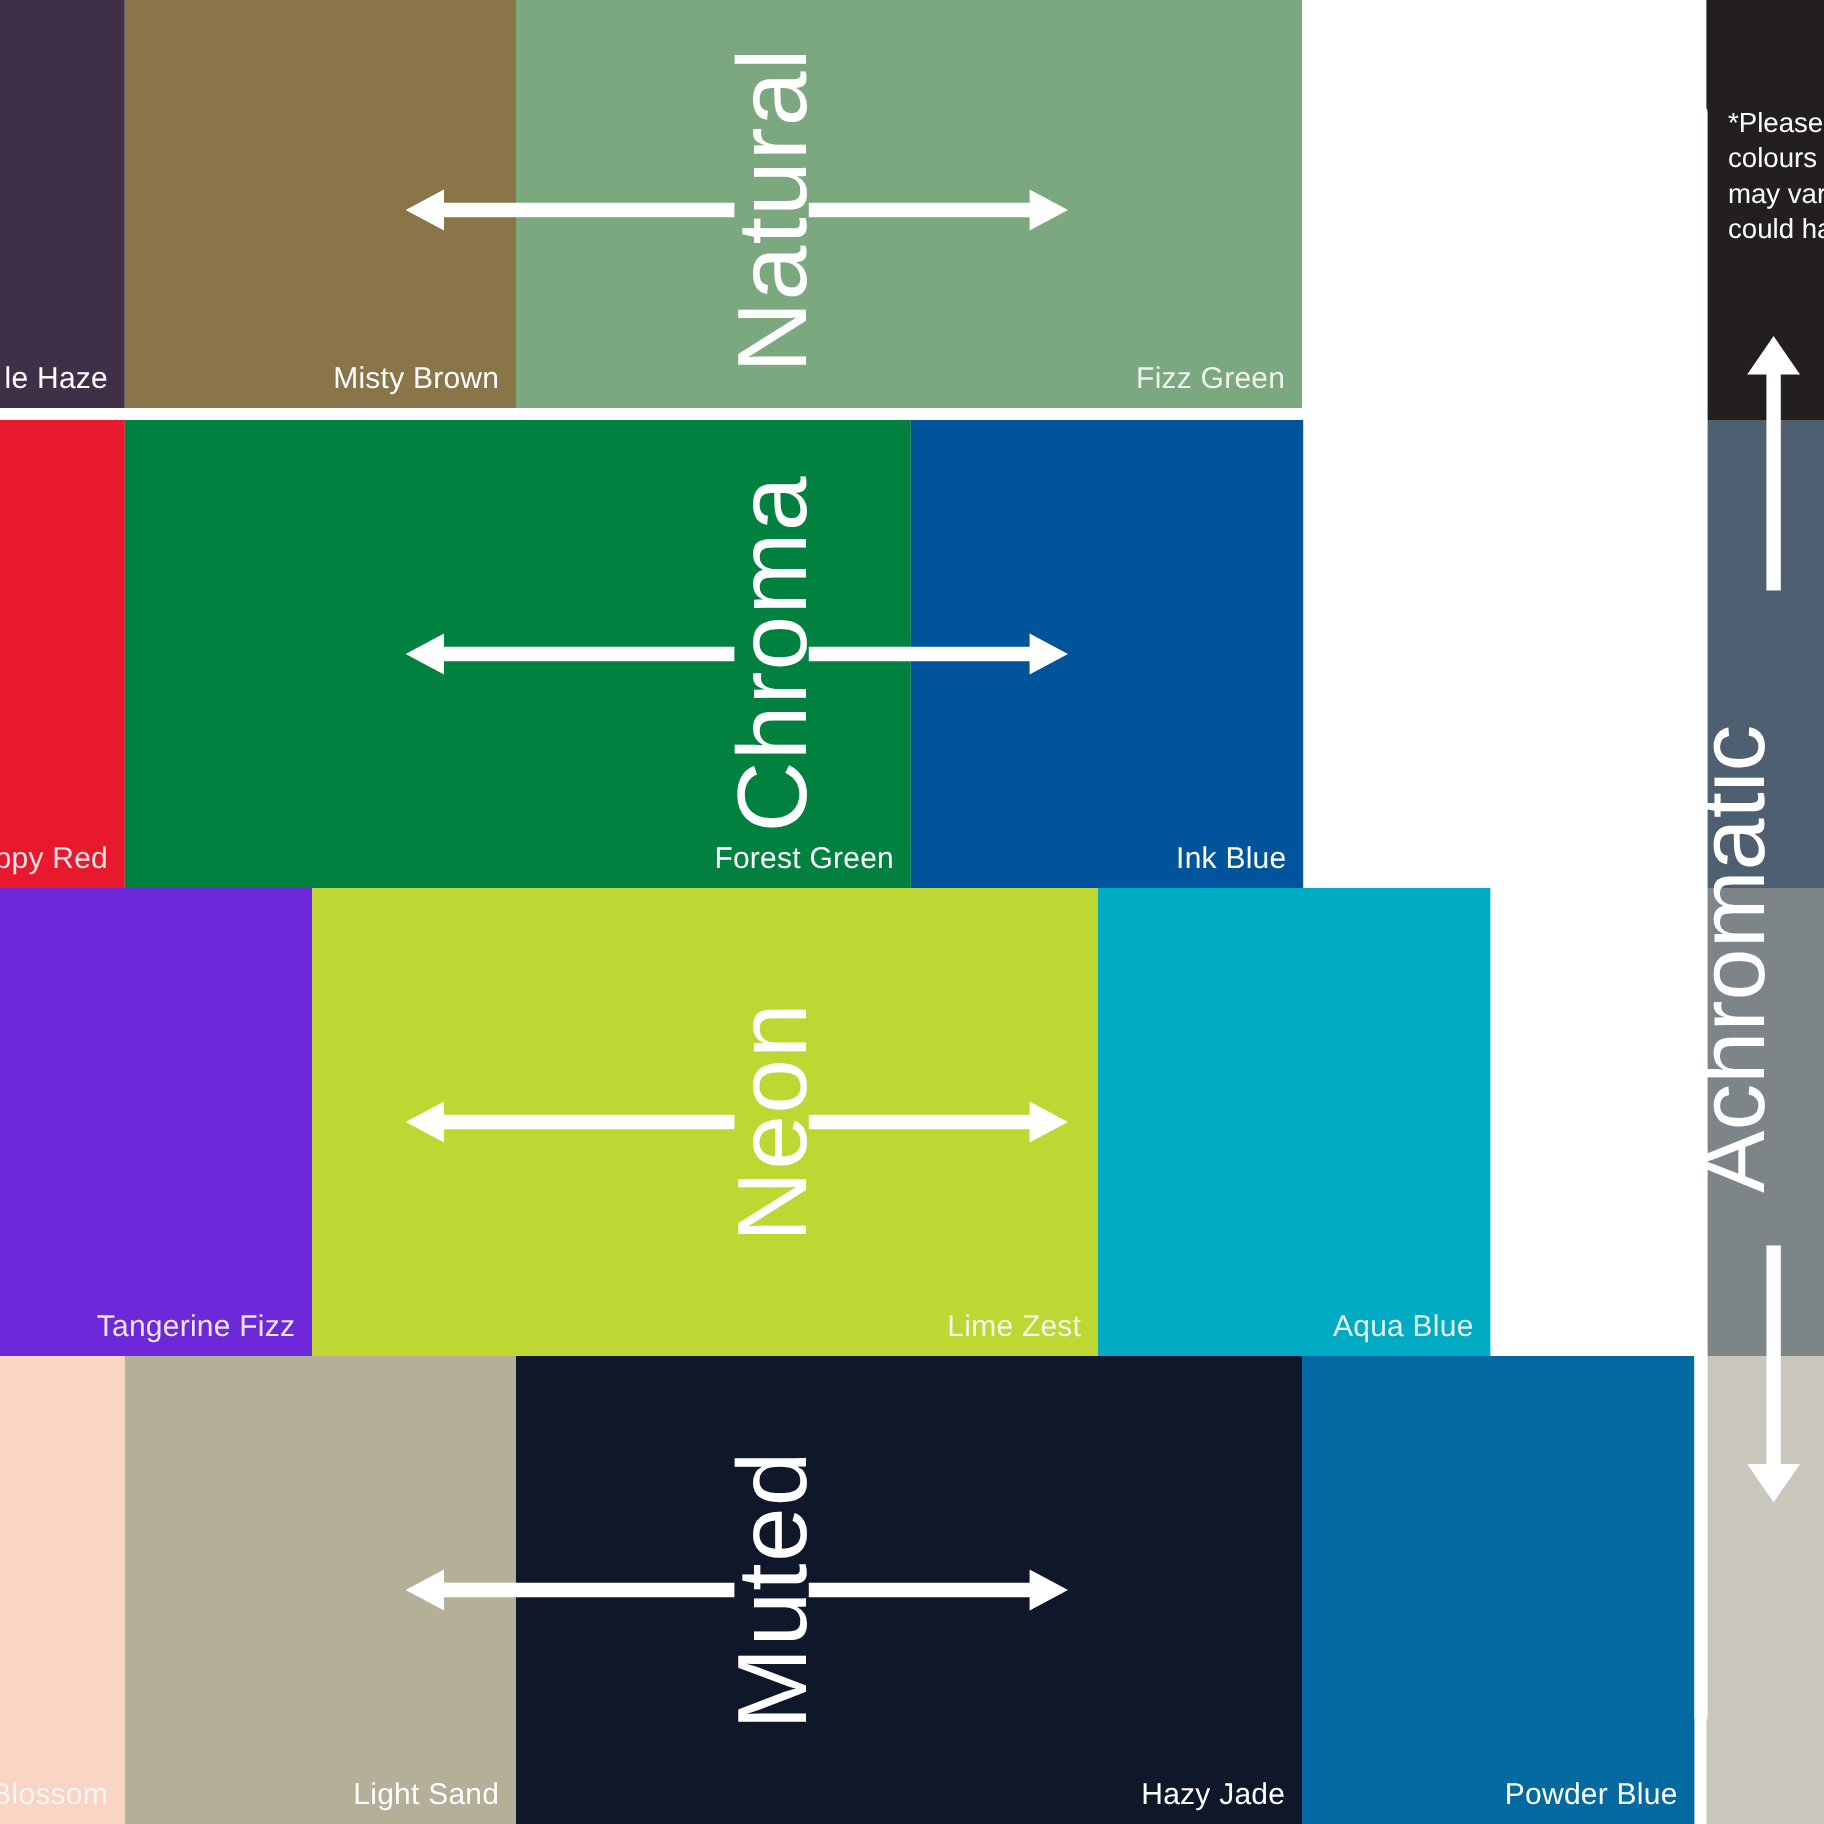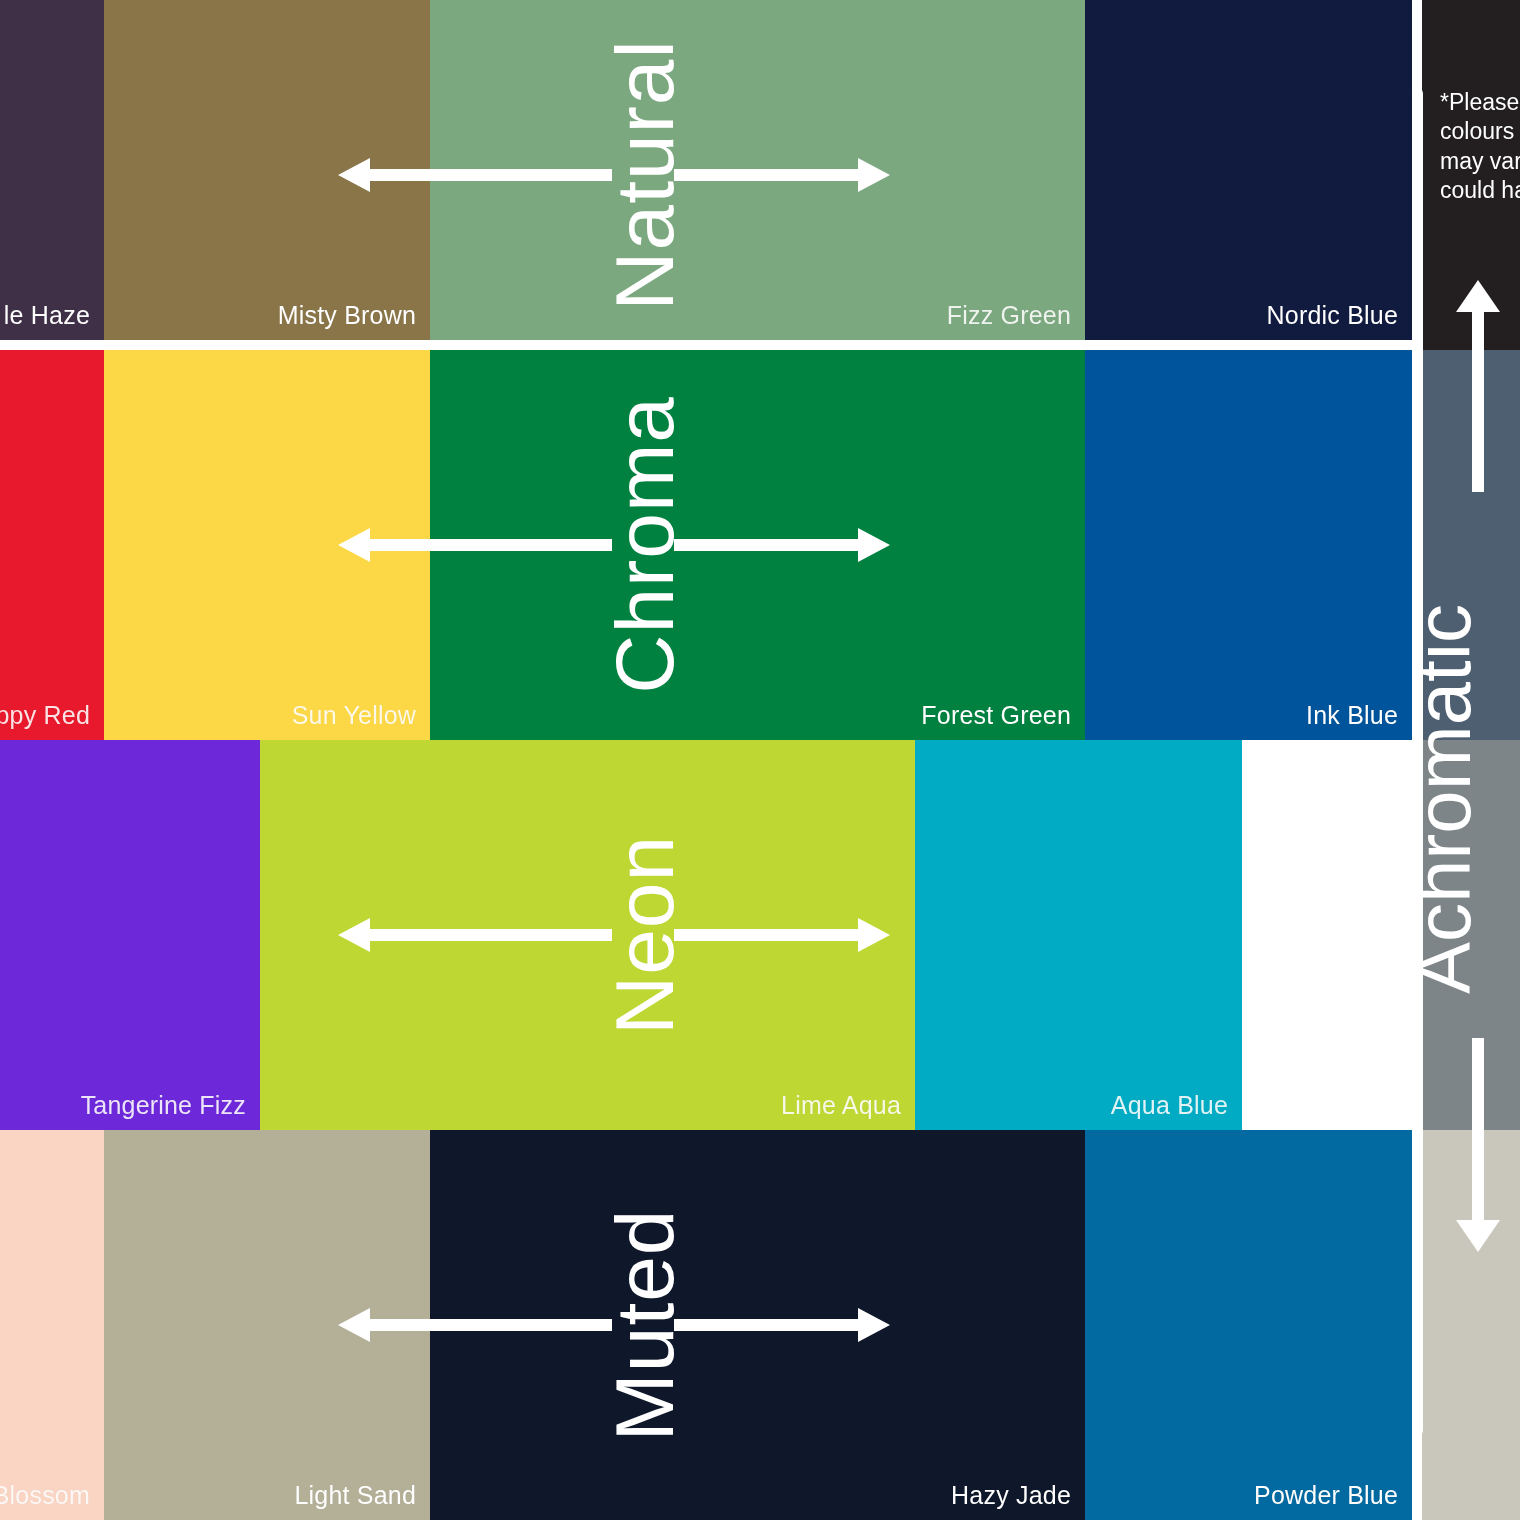--- a/index.html
+++ b/index.html
@@ -126,44 +126,38 @@
   <div class="grid-row" id="row-0" style="top: 0px; height: 340px;">
       <div class="swatch" style="width: 104px; background: rgb(63, 48, 72);">
         <span class="swatch-label">le Haze</span>
       </div>
       <div class="swatch" style="width: 326px; background: rgb(138, 117, 73);">
         <span class="swatch-label">Misty Brown</span>
       </div>
       <div class="swatch" style="width: 655px; background: rgb(123, 168, 127);">
         <span class="swatch-label dim">Fizz Green</span>
       </div>
-      <div class="swatch" style="width: 327px; background: rgb(17, 26, 63);">
-        <span class="swatch-label">Nordic Blue</span>
-      </div>
     </div>
   <div class="grid-row" id="row-1" style="top: 350px; height: 390px;">
       <div class="swatch" style="width: 104px; background: rgb(232, 25, 44);">
         <span class="swatch-label dim">ppy Red</span>
       </div>
-      <div class="swatch" style="width: 326px; background: rgb(252, 216, 70);">
-        <span class="swatch-label dim">Sun Yellow</span>
-      </div>
       <div class="swatch" style="width: 655px; background: rgb(0, 129, 63);">
         <span class="swatch-label">Forest Green</span>
       </div>
       <div class="swatch" style="width: 327px; background: rgb(0, 84, 155);">
         <span class="swatch-label">Ink Blue</span>
       </div>
     </div>
   <div class="grid-row" id="row-2" style="top: 740px; height: 390px;">
       <div class="swatch" style="width: 260px; background: #6d28d9;">
         <span class="swatch-label dim">Tangerine Fizz</span>
       </div>
       <div class="swatch" style="width: 655px; background: rgb(190, 215, 51);">
-        <span class="swatch-label dim">Lime Aqua</span>
+        <span class="swatch-label dim">Lime Zest</span>
       </div>
       <div class="swatch" style="width: 327px; background: rgb(0, 171, 195);">
         <span class="swatch-label dim">Aqua Blue</span>
       </div>
     </div>
   <div class="grid-row" id="row-3" style="top: 1130px; height: 390px;">
       <div class="swatch" style="width: 104px; background: rgb(250, 213, 196);">
         <span class="swatch-label dim">Blossom</span>
       </div>
       <div class="swatch" style="width: 326px; background: rgb(180, 176, 152);">

